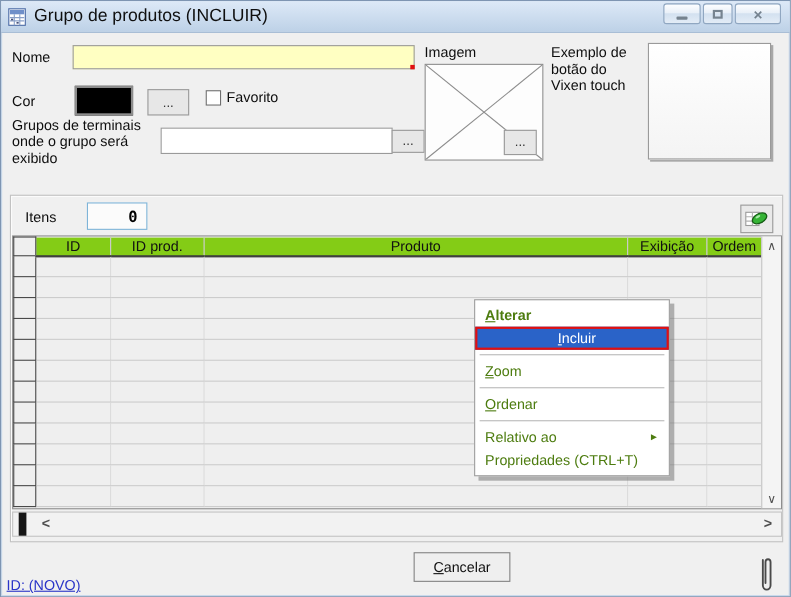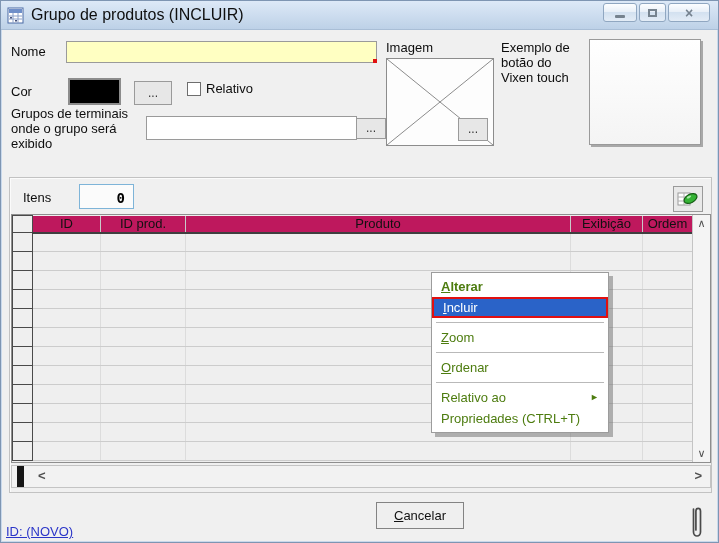--- a/index.html
+++ b/index.html
@@ -81,21 +81,21 @@
     border:1px solid #9a9a9a; background:#e9e9e9; display:flex; align-items:center; justify-content:center;
   }
 
   
   .gridwrap {
     position:absolute; left:10px; top:213px; width:700px; height:249px;
     background:#efefef; border:1px solid #8e8e8e;
   }
   table.grid { border-collapse:collapse; table-layout:fixed; width:680px; }
   table.grid th {
-    height:17px; background:#be185d; font-weight:normal; font-size:13px;
+    height:17px; background:#84cc16; font-weight:normal; font-size:13px;
     border-right:1px solid #c9c9c9; border-bottom:2px solid #3f3f3f; padding:0;
   }
   table.grid td { height:19px; border-right:1px solid #dcdcdc; border-bottom:1px solid #cccccc; }
   table.grid td.sel, table.grid th.sel { border:1px solid #4a4a4a; background:#efefef; }
   .vscroll {
     position:absolute; right:0; top:0; width:18px; height:247px;
     background:#f4f4f4; border-left:1px solid #c4c4c4;
   }
   .varrow { position:absolute; left:0; width:100%; text-align:center; color:#4f4f4f; font-size:11px; cursor:default; }
   .varrow.up { top:2px; } .varrow.down { bottom:2px; }
@@ -114,21 +114,21 @@
     background:#ffffff; border:1px solid #9c9c9c;
     box-shadow:4px 4px 0 rgba(120,120,120,.55);
     padding:3px 0; z-index:10;
   }
   .menu-item {
     position:relative; height:21px; line-height:21px; padding-left:9px;
     color:#4d7c0f; cursor:default;
   }
   .menu-item.bold { font-weight:bold; }
   .menu-item.selected { background:var(--menu-selection-blue,#2a63c8); color:#fff; }
-  .menu-item.annotated { border:2px solid var(--annotation-red,#e11010); line-height:17px; }
+  .menu-item.annotated { border:2px solid var(--annotation-red,#e11010); line-height:17px;text-align:center; }
   .menu-sep { height:9px; position:relative; }
   .menu-sep::after { content:""; position:absolute; left:4px; right:4px; top:4px; border-top:1px solid #b9b9b9; }
   .submenu-arrow { position:absolute; right:9px; top:0; font-size:9px; }
 
   
   .btn {
     position:absolute; height:27px; background:#efefef; border:1px solid #838383;
     font-family:"Liberation Sans", sans-serif; font-size:13px; color:#111;
     text-align:center; cursor:default;
   }
@@ -185,21 +185,21 @@
   <span class="lbl prelabel" style="left:500px; top:39px; width:90px;">Exemplo de
 botão do
 Vixen touch</span>
   <div class="sample-button"></div>
 
   <span class="lbl" style="left:10px; top:83px;">Cor</span>
   <div class="cor-swatch"></div>
   <button class="browse browse-cor">...</button>
 
   <span class="chk"></span>
-  <span class="lbl chk-label">Relativo</span>
+  <span class="lbl chk-label">Favorito</span>
 
   <span class="lbl prelabel" style="left:10px; top:105px; width:135px;">Grupos de terminais
 onde o grupo será
 exibido</span>
   <input class="field grupos-field" value="" style="">
   <button class="browse browse-grupos">...</button>
 
   <div class="groupbox"></div>
   <span class="lbl itens-label" style="position:absolute;">Itens</span>
   <input class="field itens-field" value="0" style="">

